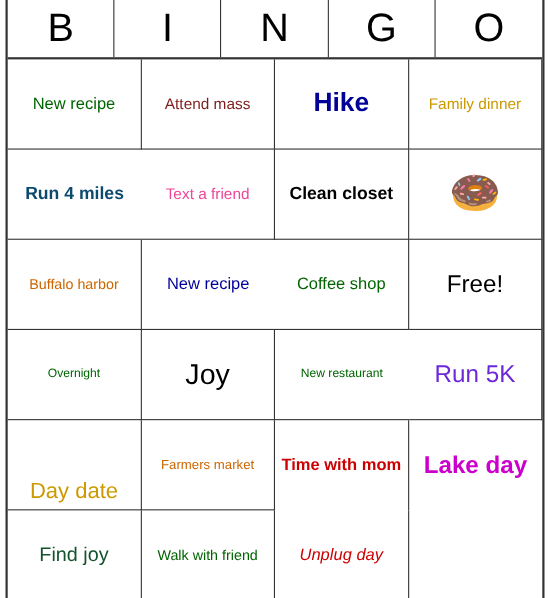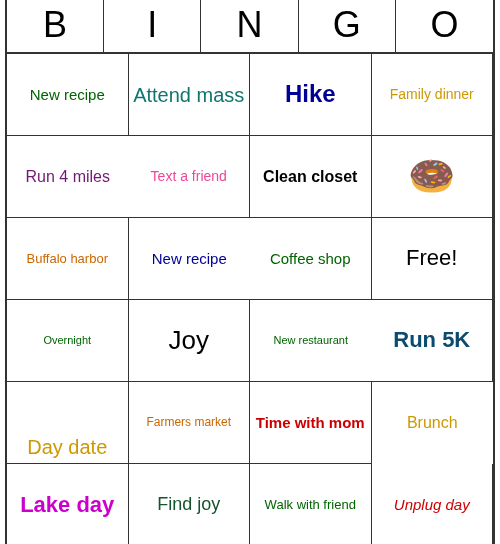--- a/index.html
+++ b/index.html
@@ -65,30 +65,30 @@
   <div class="bingo-letter">B</div>
       <div class="bingo-letter">I</div>
       <div class="bingo-letter">N</div>
       <div class="bingo-letter">G</div>
       <div class="bingo-letter">O</div>
     </div>
   <div class="bingo-grid">
   <div class="cell" style="color: rgb(0, 100, 0); font-size: 15px;">
         <span>New recipe</span>
       </div>
-      <div class="cell" style="color: #0f766e; font-size: 20px; text-align: center;">
+      <div class="cell" style="color: #7f1d1d; font-size: 14px; text-align: center;">
         <span>Attend mass</span>
       </div>
       <div class="cell" style="color: rgb(0, 0, 153); font-size: 24px; font-weight: bold;">
         <span>Hike</span>
       </div>
       <div class="cell" style="color: rgb(204, 153, 0); font-size: 14px;">
         <span>Family dinner</span>
       </div>
-      <div class="cell" style="color: #701a75; font-size: 16px; font-weight: normal;">
+      <div class="cell" style="color: #0c4a6e; font-size: 16px; font-weight: bold;">
         <span>Run 4 miles</span>
       </div>
       <div class="cell" style="color: #ec4899; font-size: 14px;">
         <span>Text a friend</span>
       </div>
       <div class="cell" style="color: rgb(0, 0, 0); font-size: 16px; font-weight: bold; justify-content: center;">
         <span>Clean closet</span>
       </div>
       <div class="cell donut-cell" style="color: rgb(0, 0, 0); font-size: 38px;">🍩</div>
       <div class="cell" style="color: rgb(204, 102, 0); font-size: 13px;">
@@ -103,34 +103,31 @@
       <div class="cell free-cell" style="color: rgb(0, 0, 0); font-size: 22px;">Free!</div>
       <div class="cell" style="color: rgb(0, 100, 0); font-size: 11px;">
         <span>Overnight</span>
       </div>
       <div class="cell" style="color: rgb(0, 0, 0); font-size: 26px;">
         <span>Joy</span>
       </div>
       <div class="cell" style="color: rgb(0, 100, 0); font-size: 11px;">
         <span>New restaurant</span>
       </div>
-      <div class="cell" style="color: #0c4a6e; font-size: 22px; font-weight: bold;">
+      <div class="cell" style="color: #6d28d9; font-size: 22px; font-weight: normal;">
         <span>Run 5K</span>
       </div>
       <div class="cell" style="color: rgb(204, 153, 0); font-size: 20px; align-items: flex-end;">
         <span>Day date</span>
       </div>
       <div class="cell" style="color: rgb(204, 102, 0); font-size: 12px;">
         <span>Farmers market</span>
       </div>
       <div class="cell" style="color: rgb(204, 0, 0); font-size: 15px; font-weight: bold;">
         <span>Time with mom</span>
-      </div>
-      <div class="cell" style="color: rgb(204, 153, 0); font-size: 16px;">
-        <span>Brunch</span>
       </div>
       <div class="cell" style="color: rgb(204, 0, 204); font-size: 22px; font-weight: bold; text-align: right;">
         <span>Lake day</span>
       </div>
       <div class="cell" style="color: #14532d; font-size: 18px;">
         <span>Find joy</span>
       </div>
       <div class="cell" style="color: rgb(0, 100, 0); font-size: 13px;">
         <span>Walk with friend</span>
       </div>

